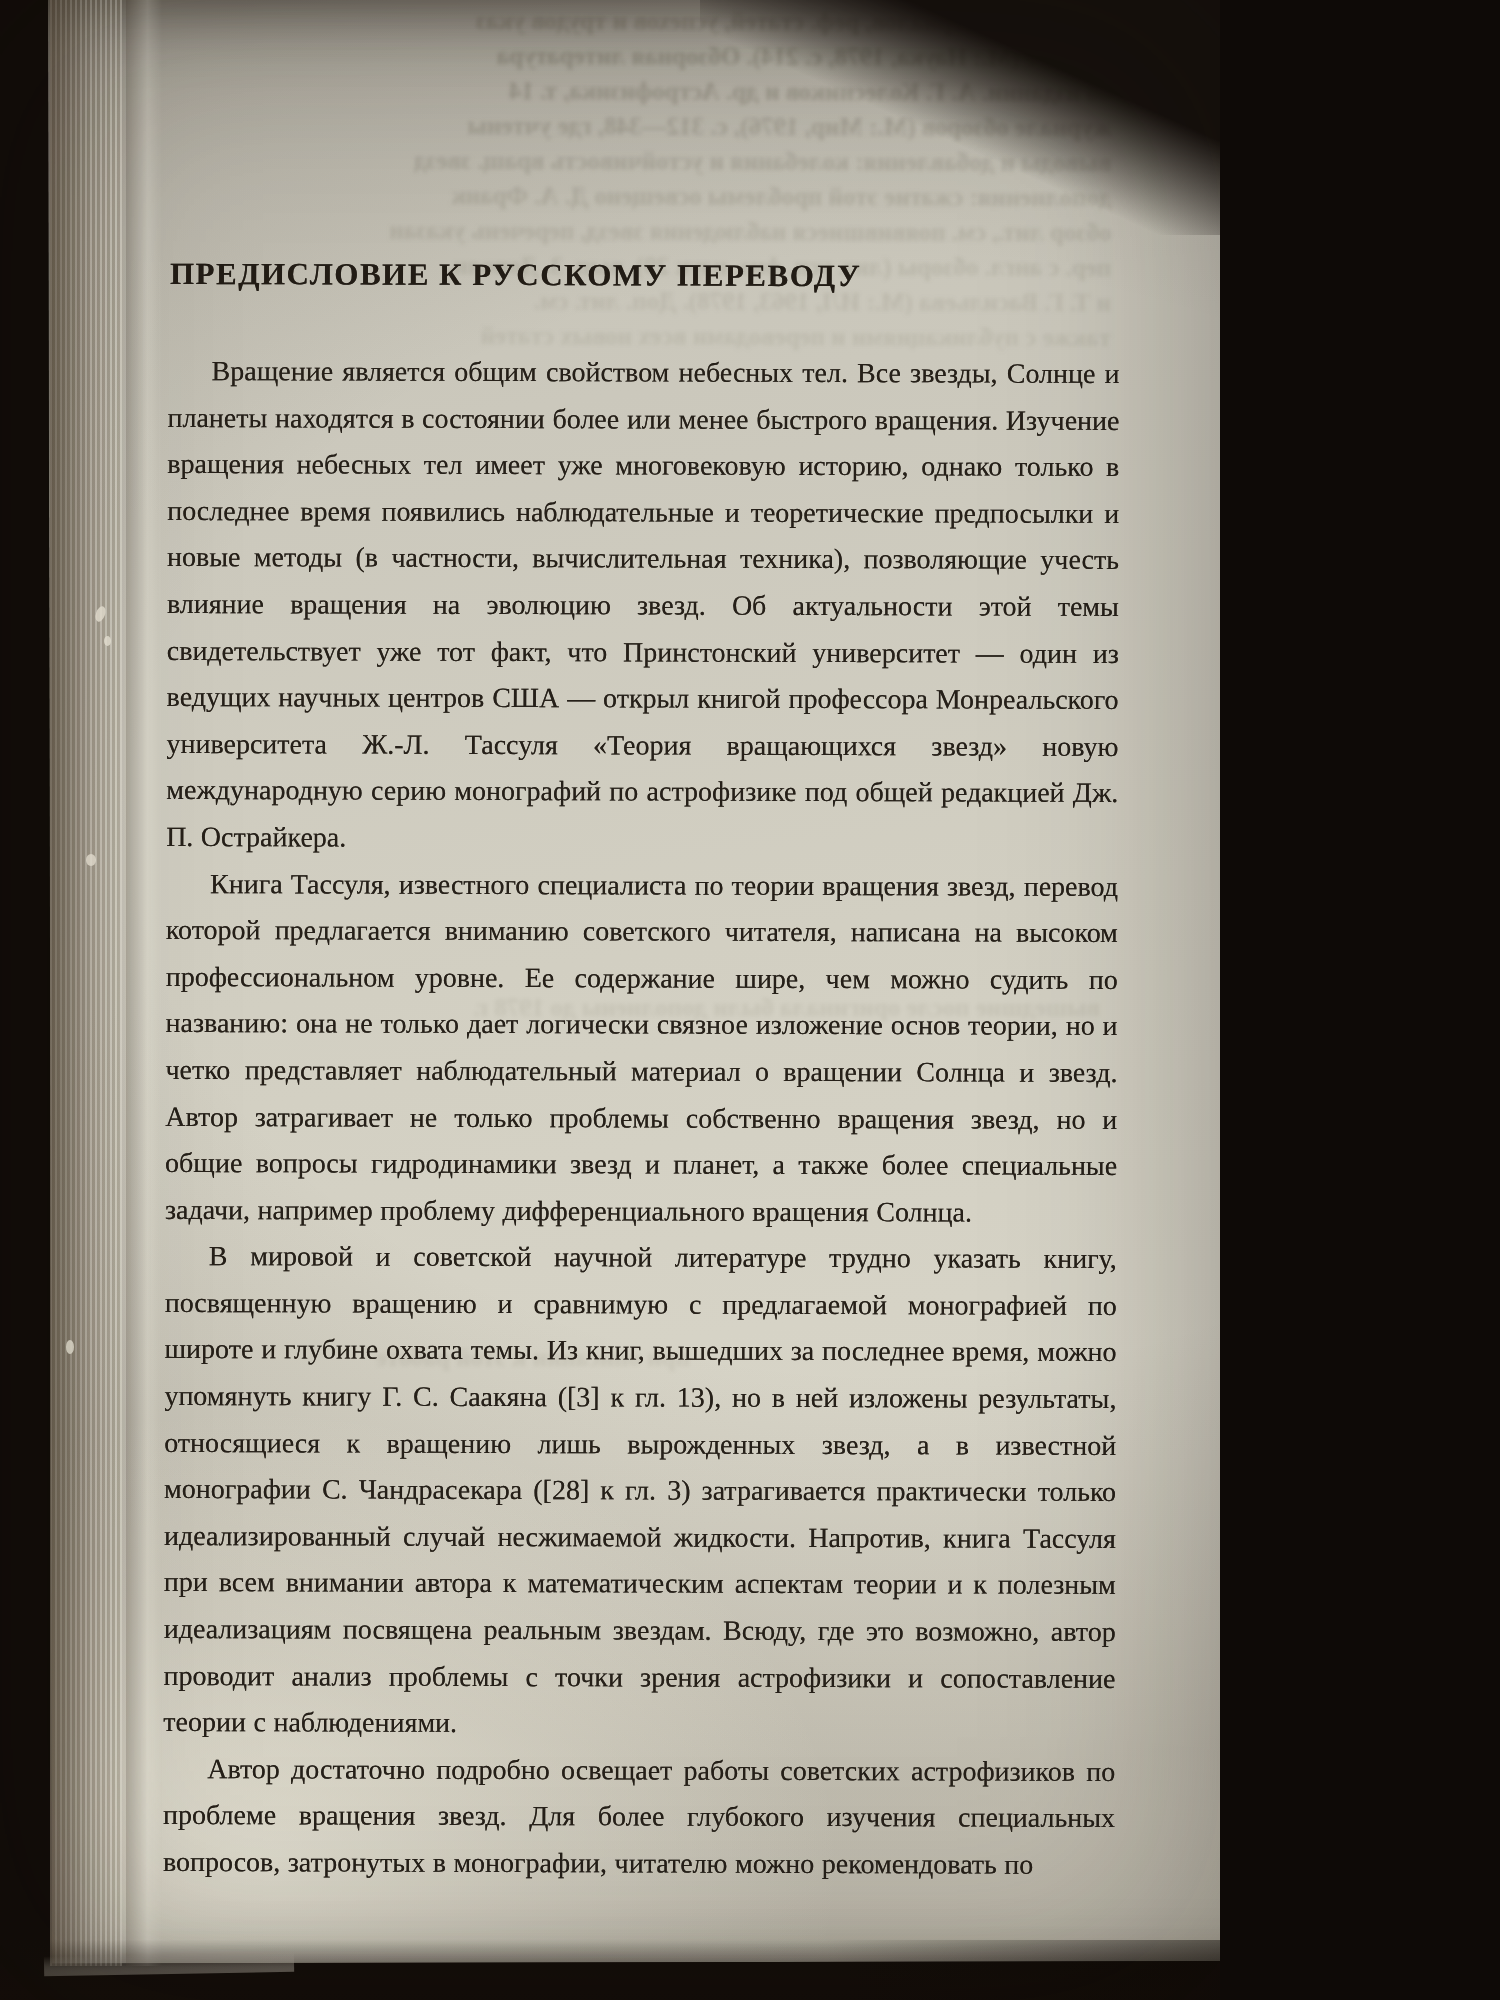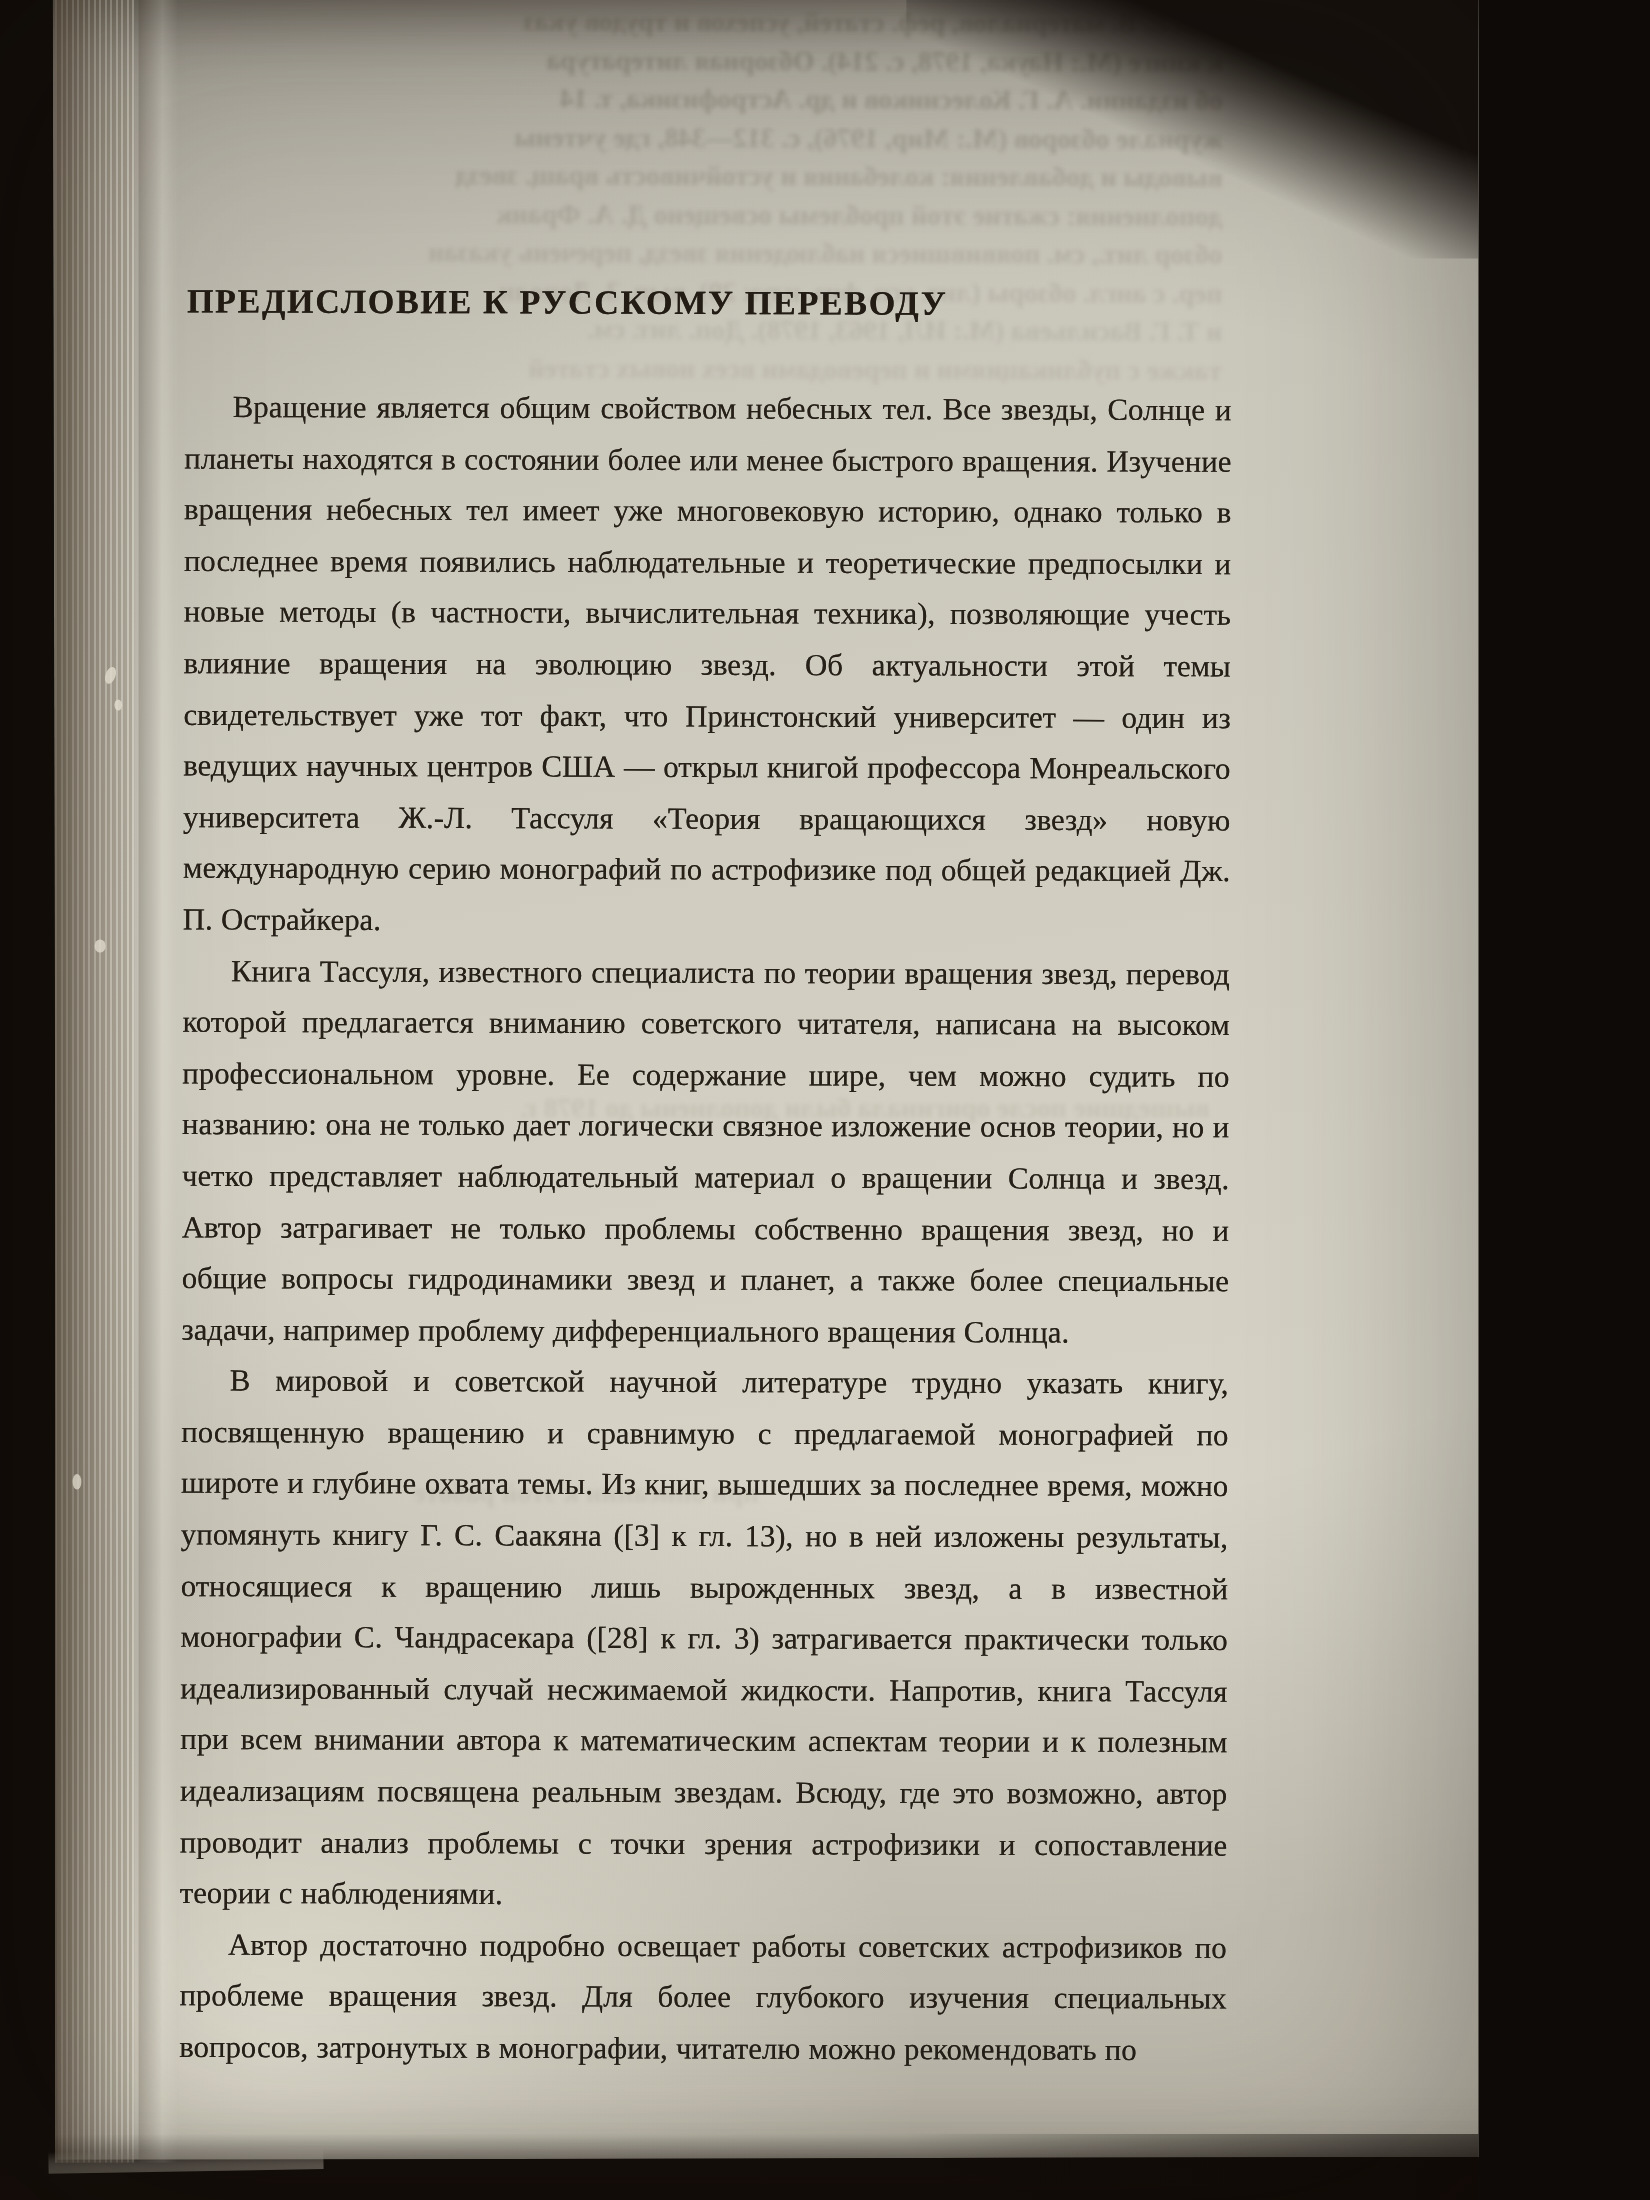--- a/index.html
+++ b/index.html
@@ -1,17 +1,17 @@
 <!DOCTYPE html>
 <html lang="ru"><head>
 <meta charset="utf-8">
 <style>
   html, body { margin:0; padding:0; background:#0e0a07; }
   .photo {
-    position:relative; width:1344px; height:2000px; overflow:hidden;
+    position:relative; width:1220px; height:2000px; overflow:hidden;
     background:#120d09;
     font-family:"Liberation Serif","DejaVu Serif",serif;
   }
   
   .paper {
     position:absolute; left:50px; top:-4px; width:1452px; height:1966px;
     background:
       radial-gradient(ellipse 900px 700px at 14% 95%, rgba(242,239,224,0.60), rgba(242,239,224,0) 65%),
       radial-gradient(ellipse 1300px 950px at 58% 42%, rgba(0,0,0,0) 58%, rgba(52,42,30,0.16) 100%),
       linear-gradient(172deg, #c2bfb4 0%, #cbc8bc 22%, #d2cfc2 48%, #d8d5c8 75%, #dbd8ca 100%);

